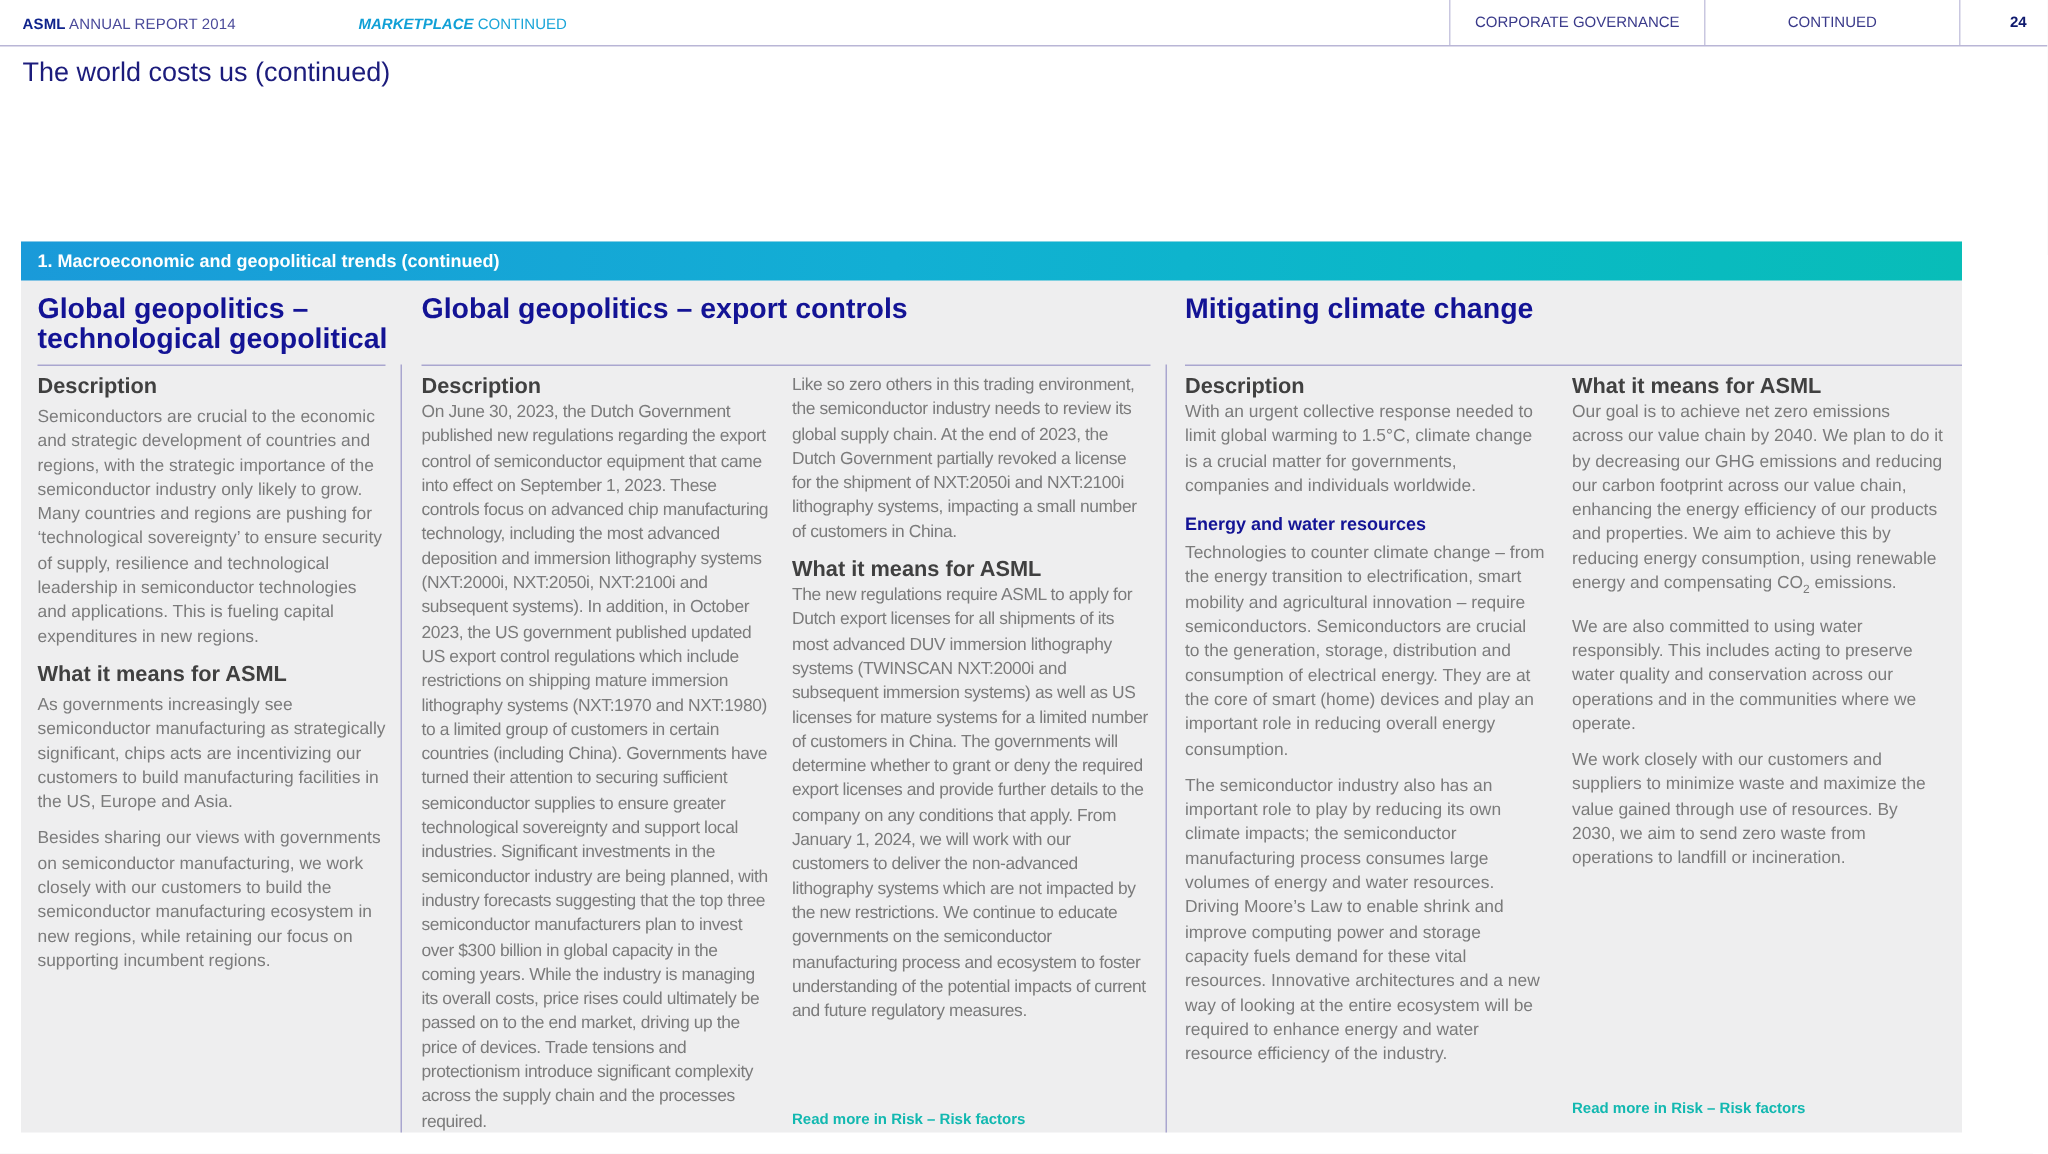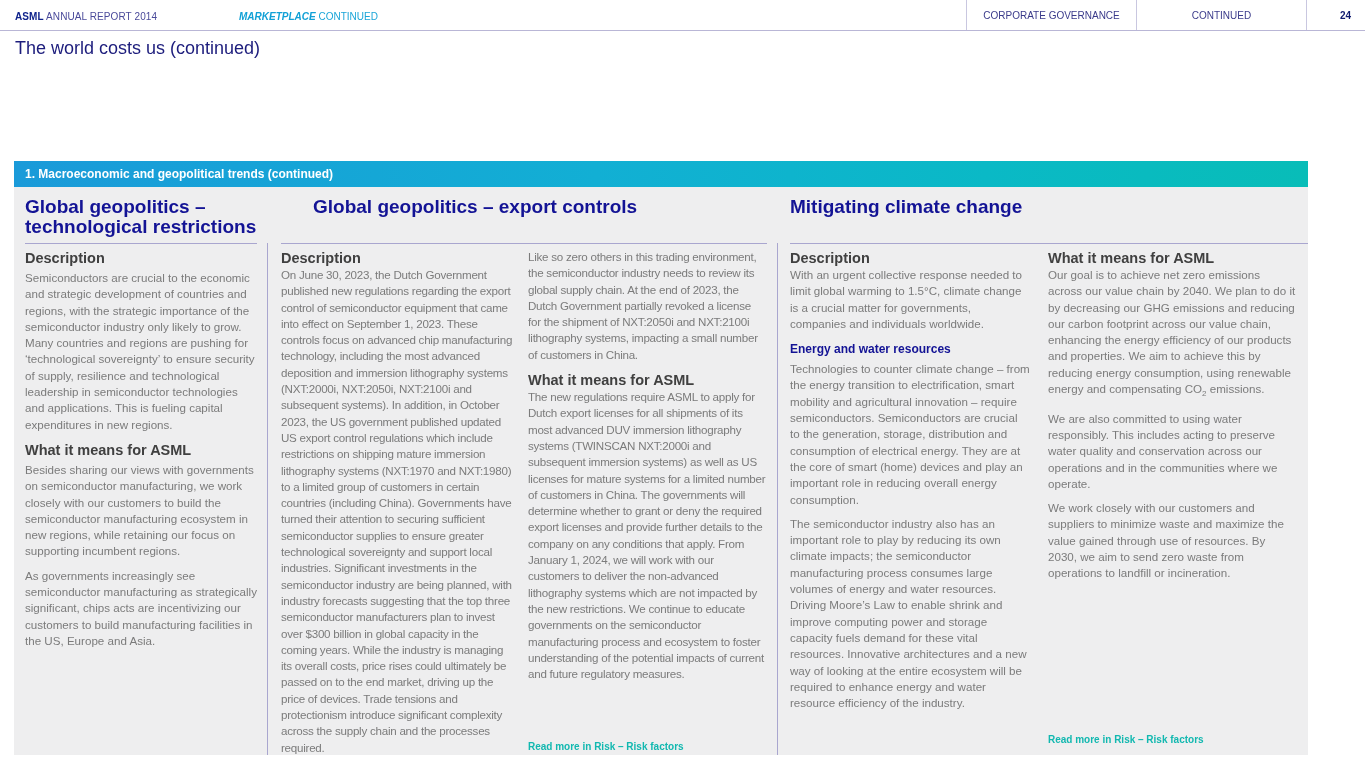--- a/index.html
+++ b/index.html
@@ -56,34 +56,34 @@
   <div class="page-num">24</div>
 </div>
 
 <h1 class="page-heading">The world costs us (continued)</h1>
 
 <div class="panel">
   <div class="banner">1. Macroeconomic and geopolitical trends (continued)</div>
 
   <div class="col-title" style="left:11px;top:36px;">
     <div>Global geopolitics –</div>
-    <div>technological restrictions</div>
+    <div>technological geopolitical</div>
   </div>
   <div class="rule" style="left:11px;top:82px;width:232px;"></div>
   <div class="text-block" style="left:11px;top:88px;width:232px;">
     <div class="h">Description</div>
     <p>Semiconductors are crucial to the economic and strategic development of countries and regions, with the strategic importance of the semiconductor industry only likely to grow. Many countries and regions are pushing for ‘technological sovereignty’ to ensure security of supply, resilience and technological leadership in semiconductor technologies and applications. This is fueling capital expenditures in new regions.</p>
     <div class="h">What it means for ASML</div>
+    <p>As governments increasingly see semiconductor manufacturing as strategically significant, chips acts are incentivizing our customers to build manufacturing facilities in the US, Europe and Asia.</p>
     <p>Besides sharing our views with governments on semiconductor manufacturing, we work closely with our customers to build the semiconductor manufacturing ecosystem in new regions, while retaining our focus on supporting incumbent regions.</p>
-    <p>As governments increasingly see semiconductor manufacturing as strategically significant, chips acts are incentivizing our customers to build manufacturing facilities in the US, Europe and Asia.</p>
   </div>
 
   <div class="vrule" style="left:253px;top:82px;height:512px;"></div>
 
-  <div class="col-title" style="left:267px;top:36px;margin-left:32px;">Global geopolitics – export controls</div>
+  <div class="col-title" style="left:267px;top:36px;">Global geopolitics – export controls</div>
   <div class="rule" style="left:267px;top:82px;width:486px;"></div>
   <div class="text-block tight" style="left:267px;top:88px;width:236px;">
     <div class="h" style="margin-bottom:0;">Description</div>
     <p>On June 30, 2023, the Dutch Government published new regulations regarding the export control of semiconductor equipment that came into effect on September 1, 2023. These controls focus on advanced chip manufacturing technology, including the most advanced deposition and immersion lithography systems (NXT:2000i, NXT:2050i, NXT:2100i and subsequent systems). In addition, in October 2023, the US government published updated US export control regulations which include restrictions on shipping mature immersion lithography systems (NXT:1970 and NXT:1980) to a limited group of customers in certain countries (including China). Governments have turned their attention to securing sufficient semiconductor supplies to ensure greater technological sovereignty and support local industries. Significant investments in the semiconductor industry are being planned, with industry forecasts suggesting that the top three semiconductor manufacturers plan to invest over $300 billion in global capacity in the coming years. While the industry is managing its overall costs, price rises could ultimately be passed on to the end market, driving up the price of devices. Trade tensions and protectionism introduce significant complexity across the supply chain and the processes required.</p>
   </div>
   <div class="text-block tight" style="left:514px;top:88px;width:238px;">
     <p>Like so zero others in this trading environment, the semiconductor industry needs to review its global supply chain. At the end of 2023, the Dutch Government partially revoked a license for the shipment of NXT:2050i and NXT:2100i lithography systems, impacting a small number of customers in China.</p>
     <div class="h spaced" style="margin-bottom:0;">What it means for ASML</div>
     <p>The new regulations require ASML to apply for Dutch export licenses for all shipments of its most advanced DUV immersion lithography systems (TWINSCAN NXT:2000i and subsequent immersion systems) as well as US licenses for mature systems for a limited number of customers in China. The governments will determine whether to grant or deny the required export licenses and provide further details to the company on any conditions that apply. From January 1, 2024, we will work with our customers to deliver the non-advanced lithography systems which are not impacted by the new restrictions. We continue to educate governments on the semiconductor manufacturing process and ecosystem to foster understanding of the potential impacts of current and future regulatory measures.</p>
   </div>

